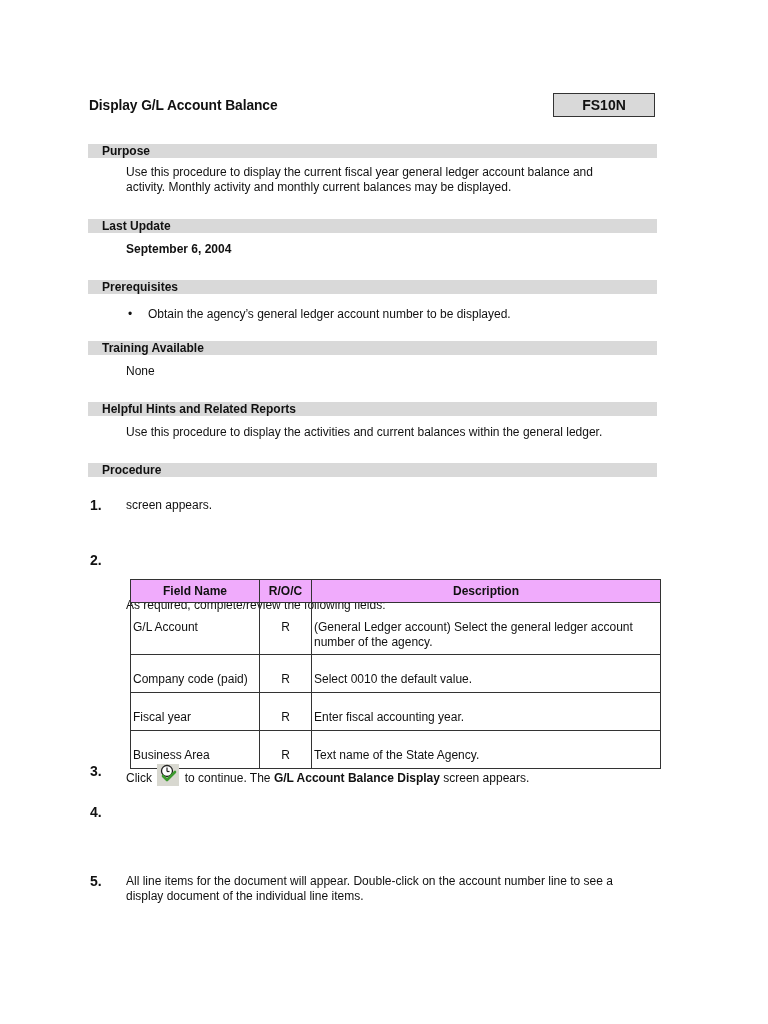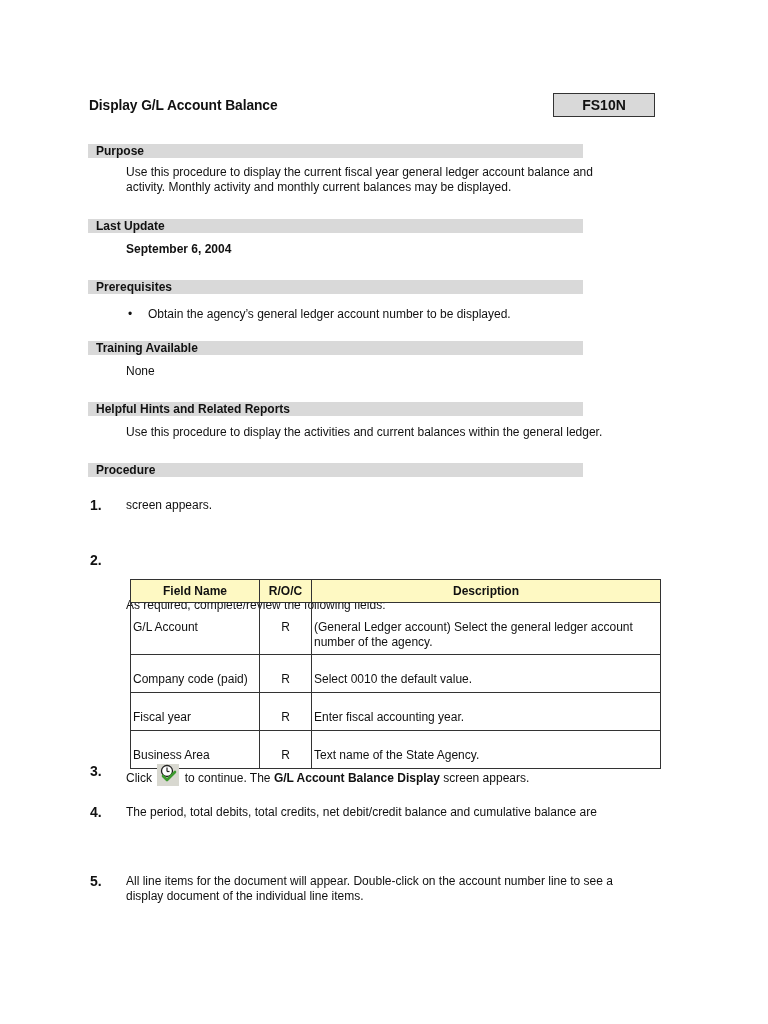--- a/index.html
+++ b/index.html
@@ -12,37 +12,37 @@
       left: 89px; top: 96px; font-size: 15px; font-weight: bold;
       transform: scaleX(0.92); transform-origin: left top; letter-spacing: -0.1px;
     }
     .tcode-box {
       left: 553px; top: 93px; width: 102px; height: 24px;
       background: #d9d9d9; border: 1px solid #333333;
       display: flex; align-items: center; justify-content: center;
       font-weight: bold; font-size: 14px; box-sizing: border-box;
     }
     .section-bar {
-      left: 88px; width: 495px; height: 14px; background: #d9d9d9;
-      font-size: 12px; font-weight: bold; line-height: 14px; padding-left: 8px; box-sizing: border-box;
+      left: 88px; width: 569px; height: 14px; background: #d9d9d9;
+      font-size: 12px; font-weight: bold; line-height: 14px; padding-left: 14px; box-sizing: border-box;
     }
     .body-text { font-size: 12px; line-height: 15px; }
     .indent { left: 126px; width: 520px; }
     .bold { font-weight: bold; }
     .bullet { left: 128px; font-size: 12px; }
     .step-num { left: 90px; font-size: 14px; font-weight: bold; }
     table.fields {
       position: absolute; left: 130px; top: 579px; width: 531px;
       border-collapse: collapse; font-size: 12px;
     }
     table.fields th, table.fields td {
       border: 1px solid #333333; padding: 0 2px; vertical-align: top; text-align: left;
     }
     table.fields th {
-      background: #fef9c3; font-weight: bold; text-align: center; height: 22px; vertical-align: middle;
+      background: #f0abfc; font-weight: bold; text-align: center; height: 22px; vertical-align: middle;
     }
     table.fields td { line-height: 15px; padding-top: 17px; }
     table.fields td.c { text-align: center; }
     .row1 td { height: 34px; }
     .row2 td, .row3 td, .row4 td { height: 20px; }
     .icon-exec {
       display: inline-block; width: 22px; height: 22px; background: #d8d8d0;
       vertical-align: -4px; position: relative; margin: 0 2px;
     }
     .icon-exec svg { position: absolute; left: 1px; top: 0; }
@@ -133,20 +133,19 @@
       <line x1="9" y1="3.5" x2="9" y2="7.5" stroke="#222222" stroke-width="1.2"></line>
       <line x1="9" y1="7.5" x2="11.5" y2="7.5" stroke="#222222" stroke-width="1.2"></line>
       <path d="M5 12 L9 16 L17 8" fill="none" stroke="#3c9a2e" stroke-width="2.6" stroke-linecap="round" stroke-linejoin="round"></path>
     </svg>
   </span>
   <span>to continue.  The </span><span class="bold">G/L Account Balance Display</span><span> screen appears.</span>
 </div>
 
 <div class="abs step-num" style="top:804px;">4.</div>
 <div class="abs body-text indent" style="top:805px; width:560px;">
-  <div>The period, total debits, total credits, net debit/credit balance and cumulative balance are</div>
 </div>
 
 <div class="abs step-num" style="top:873px;">5.</div>
 <div class="abs body-text indent" style="top:874px; width:560px;">
   <div>All line items for the document will appear.  Double-click on the account number line to see a</div>
   <div>display document of the individual line items.</div>
 </div>
 
 </body></html>

